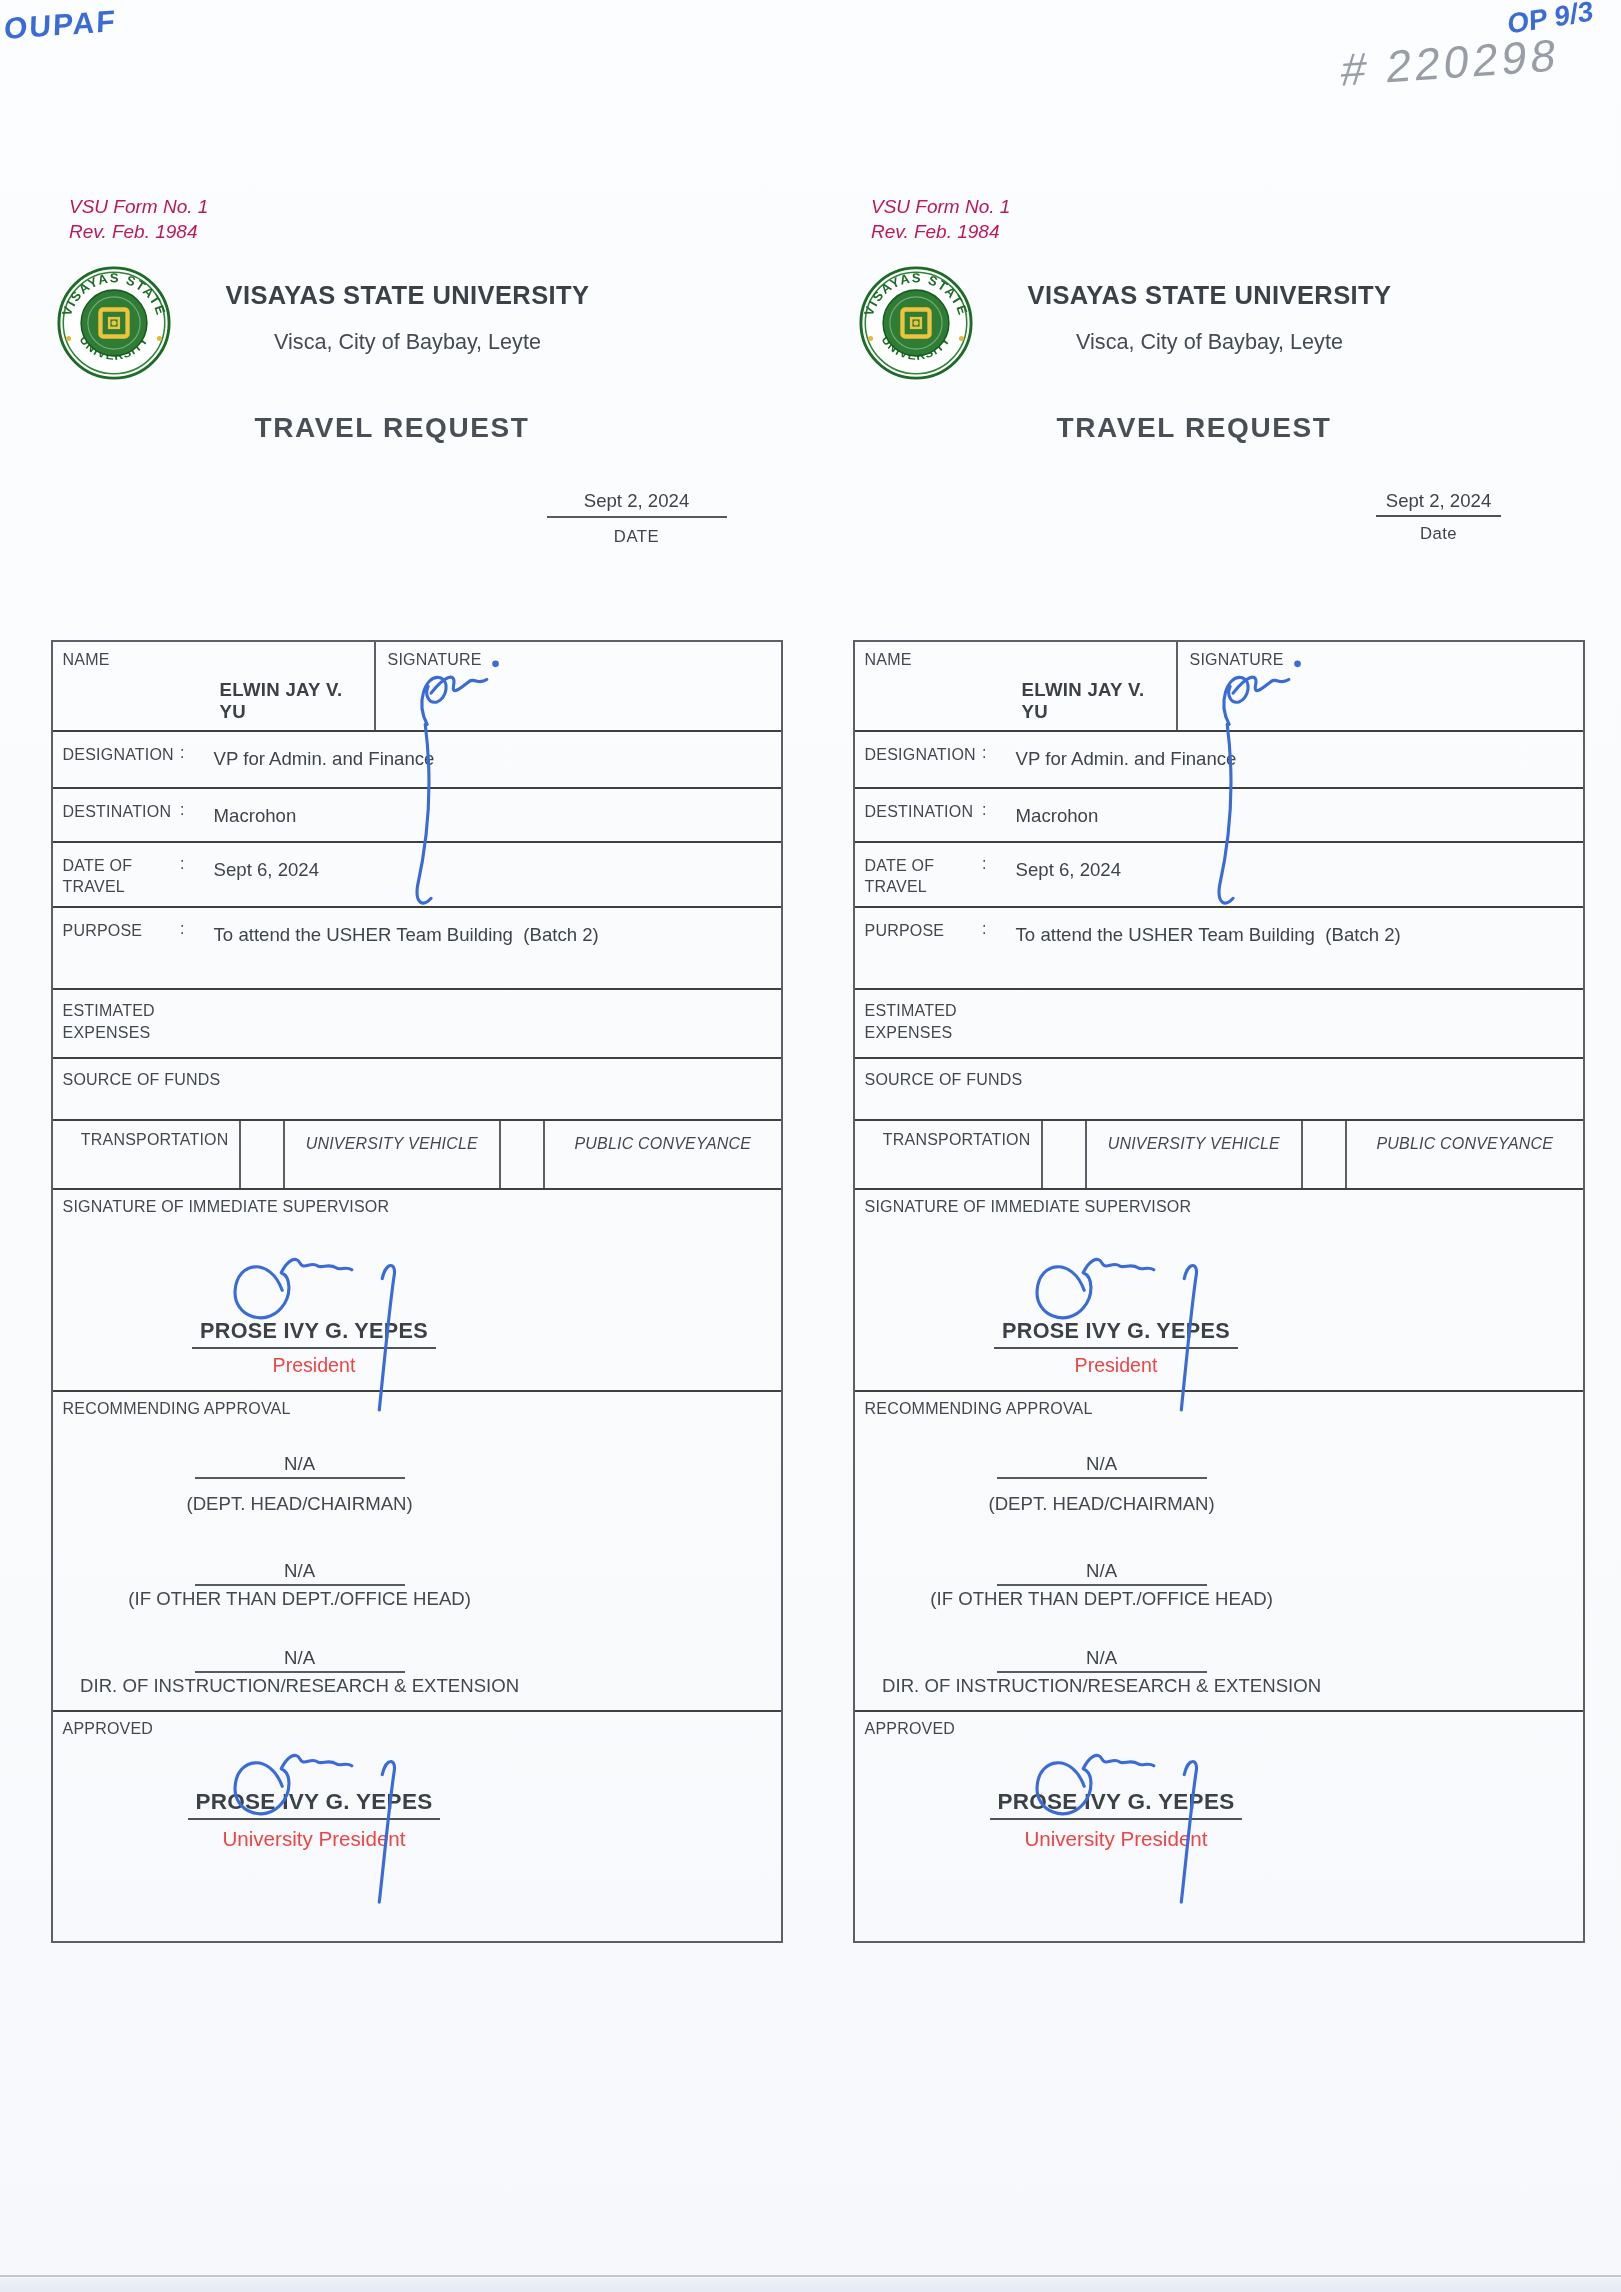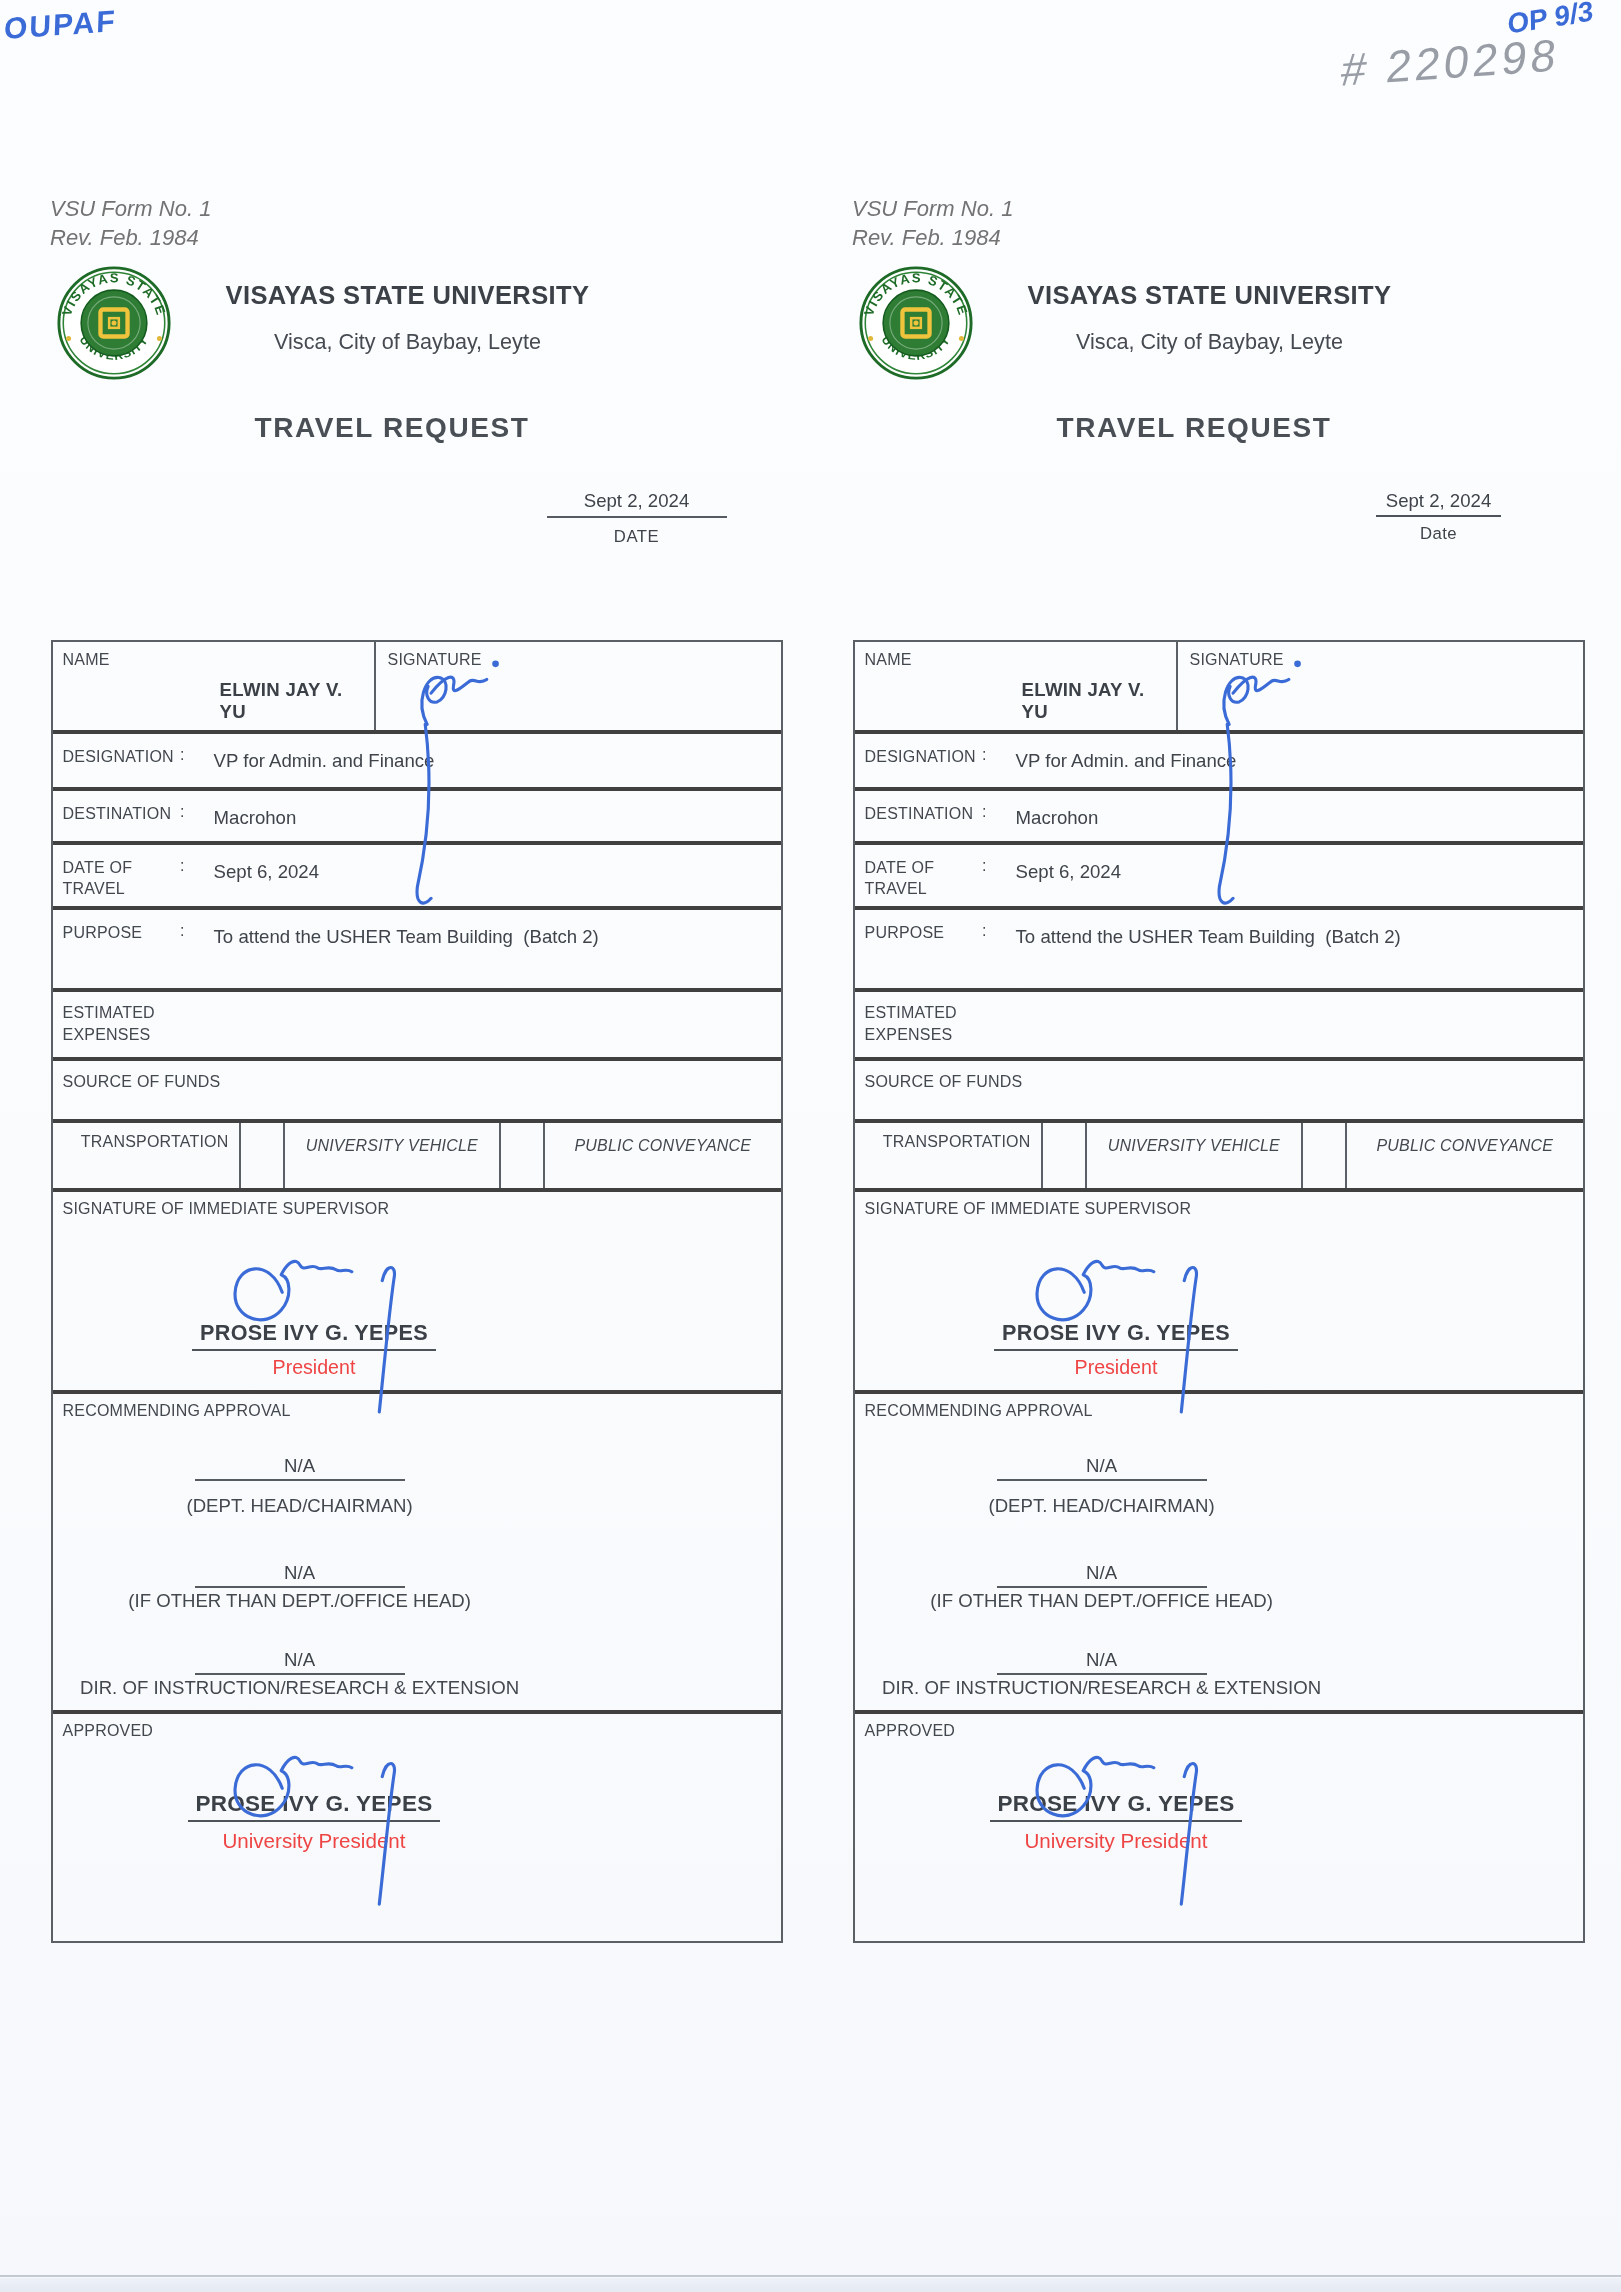--- a/index.html
+++ b/index.html
@@ -11,37 +11,37 @@
   .annotation{position:absolute;white-space:nowrap;}
   .ink{color:#3a6bd6;font-weight:bold;}
   .ann-oupaf{top:7.8px;left:3.9px;font-size:30px;transform:rotate(-4deg) skewX(-6deg);letter-spacing:2px;}
   .ann-op{top:2px;left:1507px;font-size:28px;transform:rotate(-9deg) skewX(-8deg);}
   .ann-pencil{top:37px;left:1341px;font-size:45px;color:#989da6;transform:rotate(-4deg) skewX(-10deg);letter-spacing:3.9px;font-weight:500;}
 
   .copy{position:absolute;top:192px;width:743px;height:1779px;}
   .copy-left{left:43px;}
   .copy-right{left:845px;}
 
-  .meta{position:absolute;top:2px;left:7px;font-style:italic;font-size:22px;line-height:1.32;color:#737373;}
+  .meta{position:absolute;top:2px;left:26px;font-style:italic;font-size:19px;line-height:1.32;color:#be185d;}
   .brand{position:absolute;top:73px;left:0;width:735px;height:118px;}
   .seal{position:absolute;left:12.7px;top:0;width:116px;height:116px;}
   .brand-text{position:absolute;left:137px;top:15.7px;width:455px;text-align:center;}
   .uni{font-size:25.5px;font-weight:bold;letter-spacing:0.4px;color:#3c4148;}
   .addr{font-size:21.6px;margin-top:19px;color:#464b52;}
   .title{position:absolute;top:220px;left:0;width:698px;text-align:center;font-size:28px;font-weight:600;letter-spacing:1.6px;color:#4a4f56;}
 
   .date-block{position:absolute;top:298px;left:480px;width:227px;text-align:center;font-size:18.6px;color:#3f444b;}
   .date-line{border-bottom:2px solid #565b62;width:180px;margin:3.9px auto 0;}
   .date-caption{margin-top:8.8px;font-size:16.7px;letter-spacing:0.5px;}
   .copy-right .date-value{display:inline-block;border-bottom:2px solid #4e535a;padding:0 9.8px 2.9px;}
   .copy-right .date-caption{margin-top:6.9px;}
 
   .form-table{position:absolute;top:448px;left:7.8px;width:728px;border:2.5px solid #5b6067;background:rgba(255,255,255,0.0);}
   .row{position:relative;box-sizing:border-box;}
-  .row + .row{border-top:4px solid #404040;}
+  .row + .row{border-top:2px solid #404040;}
   .lbl{font-size:16px;color:#43484f;letter-spacing:0.2px;}
   .italic{font-style:italic;}
 
   .row-name{height:88px;display:flex;}
   .name-cell{box-sizing:border-box;width:323px;border-right:2px solid #5b6067;padding:8.8px 0 0 9.8px;}
   .sig-cell{flex:1;padding:8.8px 0 0 11.8px;position:relative;border-radius:31px;}
   .name-value{margin:9.8px 0 0 157px;font-size:18.6px;font-weight:bold;color:#3c4148;letter-spacing:0.3px;}
 
   .field-row{display:grid;grid-template-columns:106px 27.4px 1fr;padding:9.8px 0 0 9.8px;}
   .f-lbl{padding-top:2px;line-height:1.35;}

